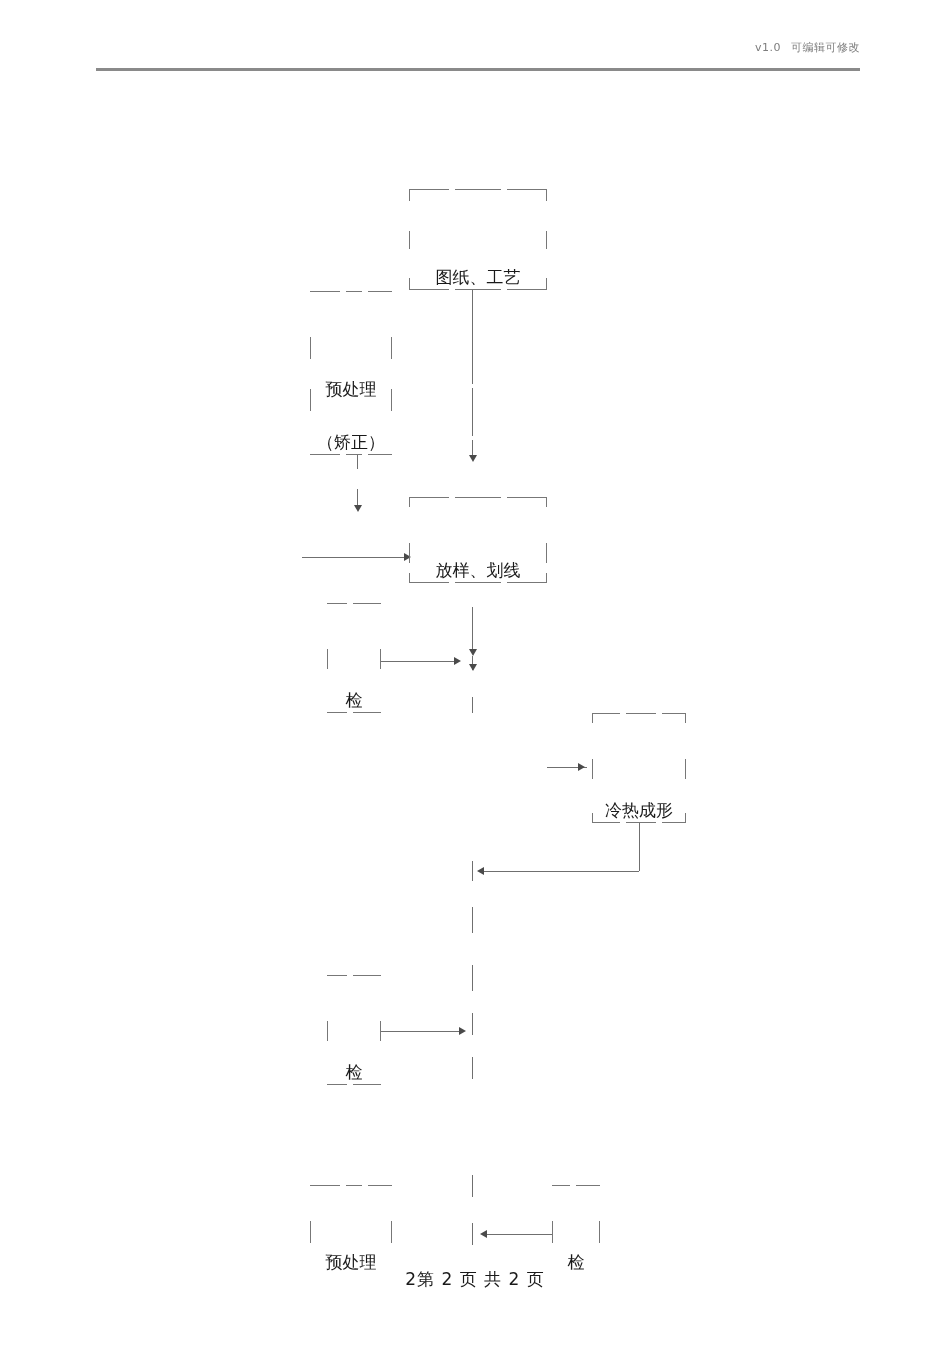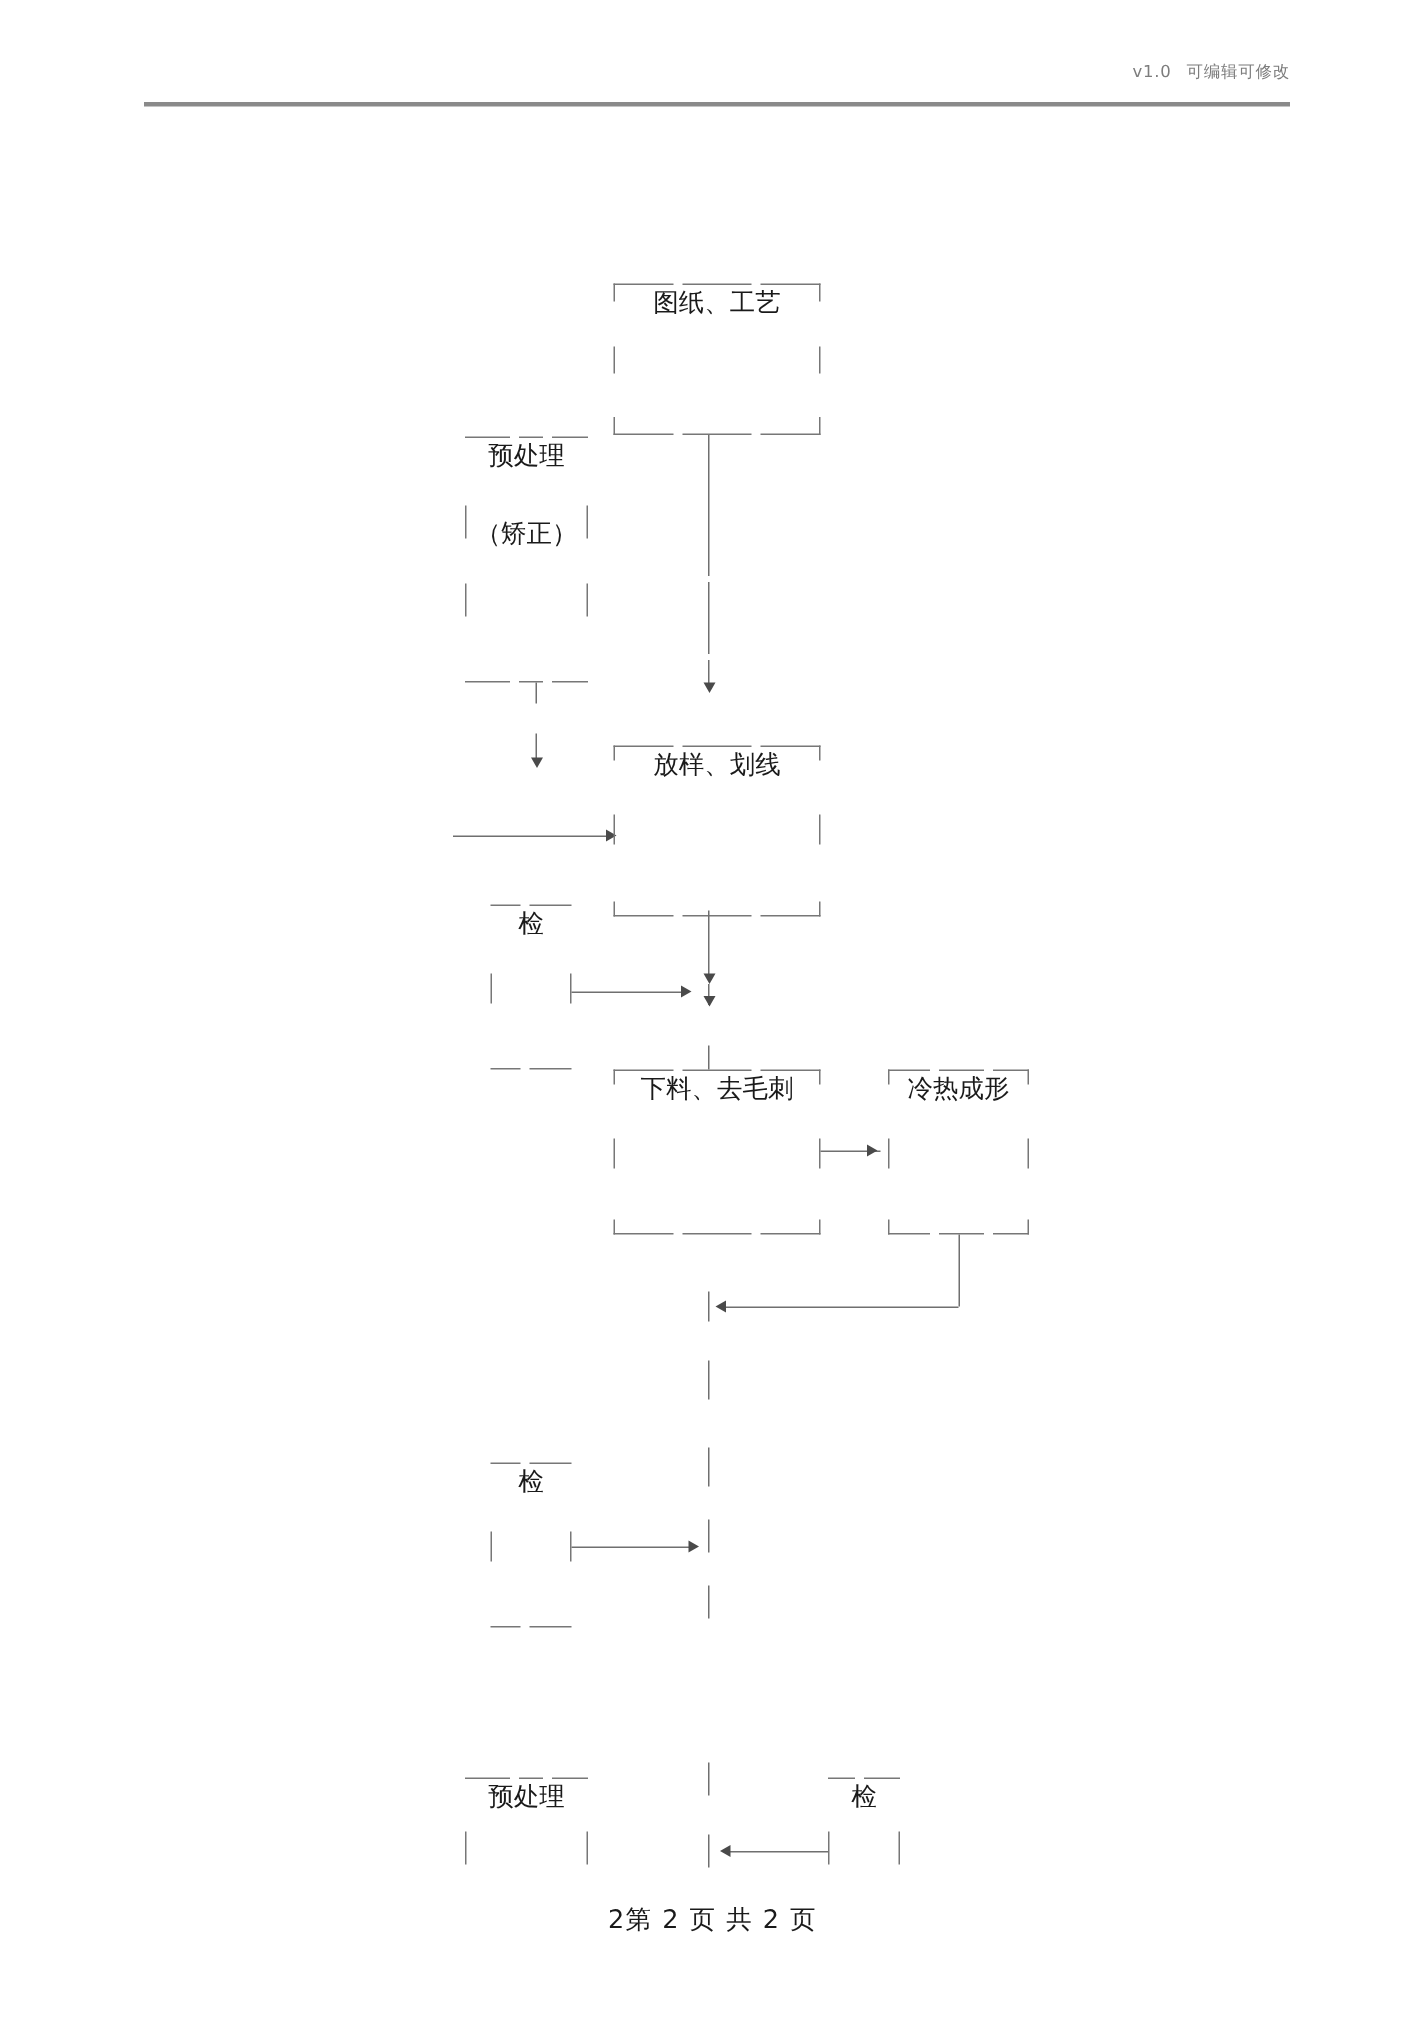--- a/index.html
+++ b/index.html
@@ -61,21 +61,21 @@
     height: 1346px;
   }
 
   
   .node {
     position: absolute;
     box-sizing: border-box;
     display: flex;
     flex-direction: column;
     align-items: center;
-    justify-content: flex-start;
+    justify-content: flex-end;
     font-size: 17px;
     color: #1a1a1a;
     line-height: 1.55;
     white-space: nowrap;
   }
 
   
   .node .bd {
     position: absolute;
     background: #777;
@@ -168,21 +168,21 @@
     </div>
 
     <div class="ln v" style="left:357px; top:455px; height:14px;"></div>
     <div class="ln v" style="left:357px; top:489px; height:17px;"></div>
     <div class="arw d" style="left:354px; top:505px;"></div>
 
 
     <div class="ln h" style="left:302px; top:557px; width:105px;"></div>
     <div class="arw r" style="left:404px; top:553px;"></div>
 
-    <div class="node" style="left:409px; top:497px; width:138px; height:114px;">
+    <div class="node" style="left:409px; top:497px; width:138px; height:86px;">
       <span class="bd h" style="left:0;   top:0;   width:40px;"></span>
       <span class="bd h" style="left:46px;top:0;   width:46px;"></span>
       <span class="bd h" style="left:98px;top:0;   width:40px;"></span>
       <span class="bd h" style="left:0;   bottom:0;width:40px;"></span>
       <span class="bd h" style="left:46px;bottom:0;width:46px;"></span>
       <span class="bd h" style="left:98px;bottom:0;width:40px;"></span>
       <span class="bd v" style="left:0;   top:0;   height:10px;"></span>
       <span class="bd v" style="left:0;   top:46px;height:20px;"></span>
       <span class="bd v" style="left:0;   bottom:0;height:10px;"></span>
       <span class="bd v" style="right:0;  top:0;   height:10px;"></span>
@@ -204,35 +204,20 @@
       <span class="lbl">检</span>
     </div>
 
     <div class="ln h" style="left:381px; top:661px; width:76px;"></div>
     <div class="arw r" style="left:454px; top:657px;"></div>
 
     <div class="ln v" style="left:472px; top:656px; height:14px;"></div>
     <div class="arw d" style="left:469px; top:664px;"></div>
     <div class="ln v" style="left:472px; top:697px; height:16px;"></div>
 
-    <div class="node" style="left:409px; top:713px; width:138px; height:110px;">
-      <span class="bd h" style="left:0;   top:0;   width:40px;"></span>
-      <span class="bd h" style="left:46px;top:0;   width:46px;"></span>
-      <span class="bd h" style="left:98px;top:0;   width:40px;"></span>
-      <span class="bd h" style="left:0;   bottom:0;width:40px;"></span>
-      <span class="bd h" style="left:46px;bottom:0;width:46px;"></span>
-      <span class="bd h" style="left:98px;bottom:0;width:40px;"></span>
-      <span class="bd v" style="left:0;   top:0;   height:10px;"></span>
-      <span class="bd v" style="left:0;   top:46px;height:20px;"></span>
-      <span class="bd v" style="left:0;   bottom:0;height:10px;"></span>
-      <span class="bd v" style="right:0;  top:0;   height:10px;"></span>
-      <span class="bd v" style="right:0;  top:46px;height:20px;"></span>
-      <span class="bd v" style="right:0;  bottom:0;height:10px;"></span>
-      <span class="lbl">下料、去毛刺</span>
-    </div>
 
     <div class="ln h" style="left:547px; top:767px; width:40px;"></div>
     <div class="arw r" style="left:578px; top:763px;"></div>
 
     <div class="node" style="left:592px; top:713px; width:94px; height:110px;">
       <span class="bd h" style="left:0;   top:0;   width:28px;"></span>
       <span class="bd h" style="left:34px;top:0;   width:30px;"></span>
       <span class="bd h" style="left:70px;top:0;   width:24px;"></span>
       <span class="bd h" style="left:0;   bottom:0;width:28px;"></span>
       <span class="bd h" style="left:34px;bottom:0;width:30px;"></span>

